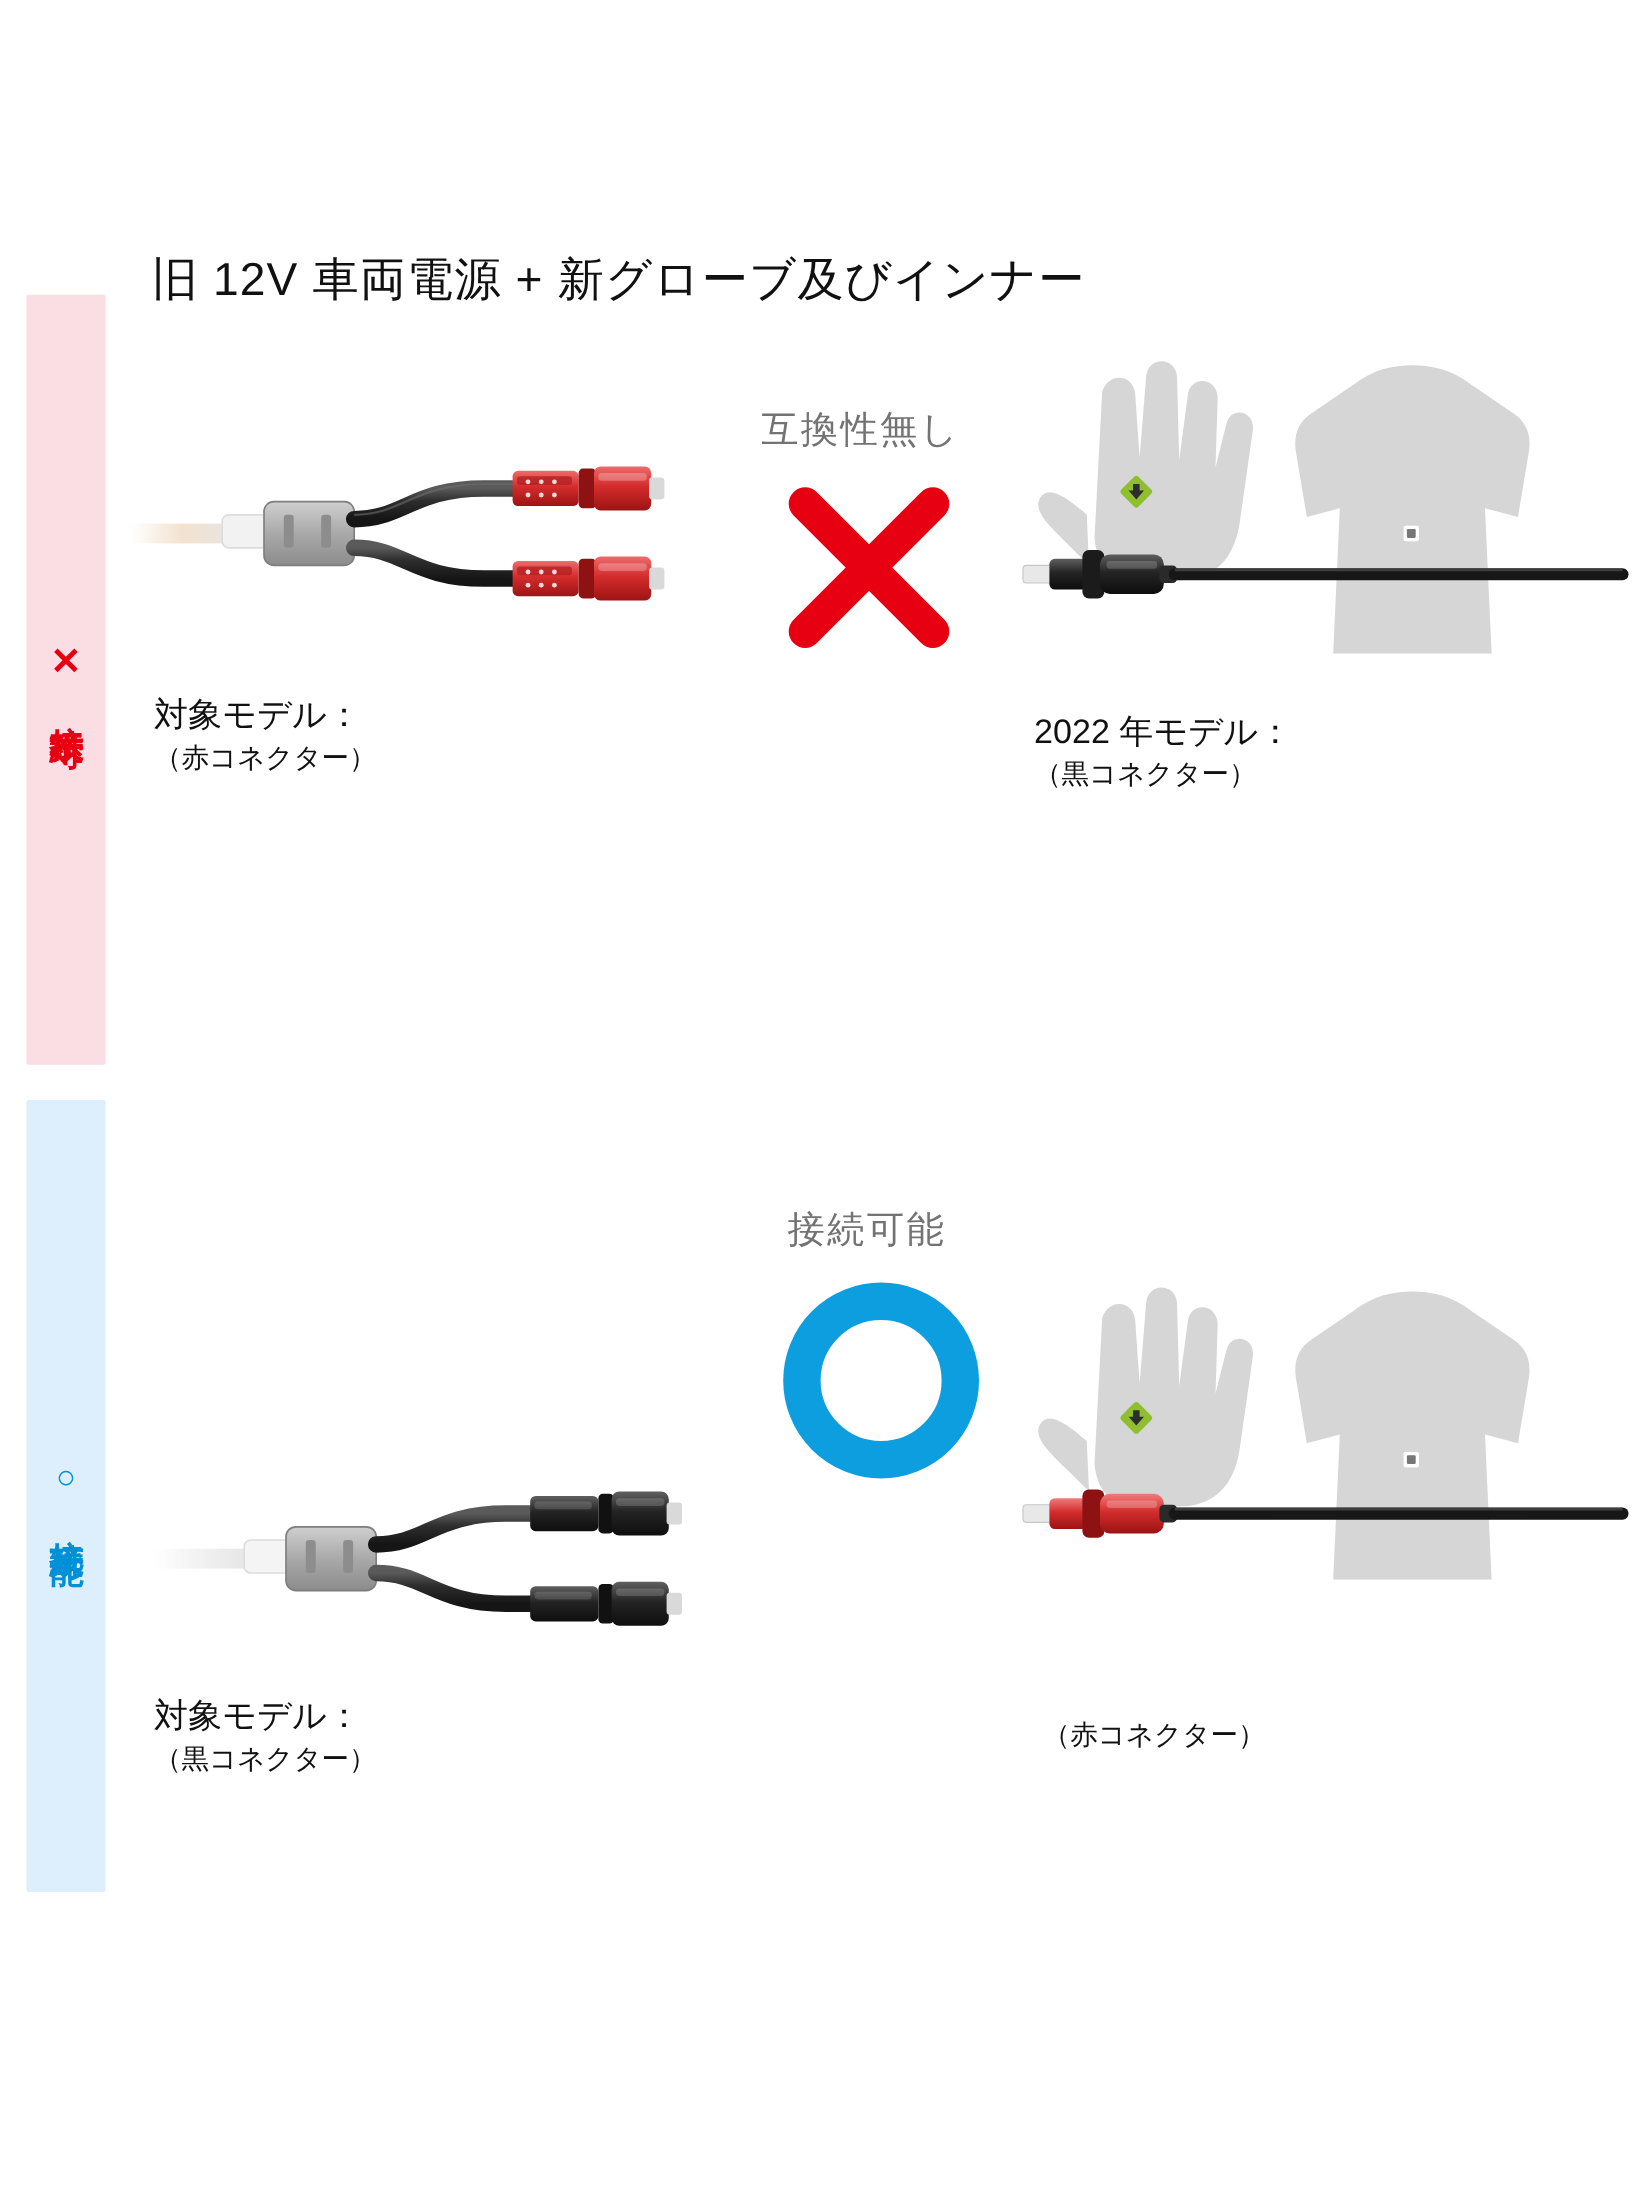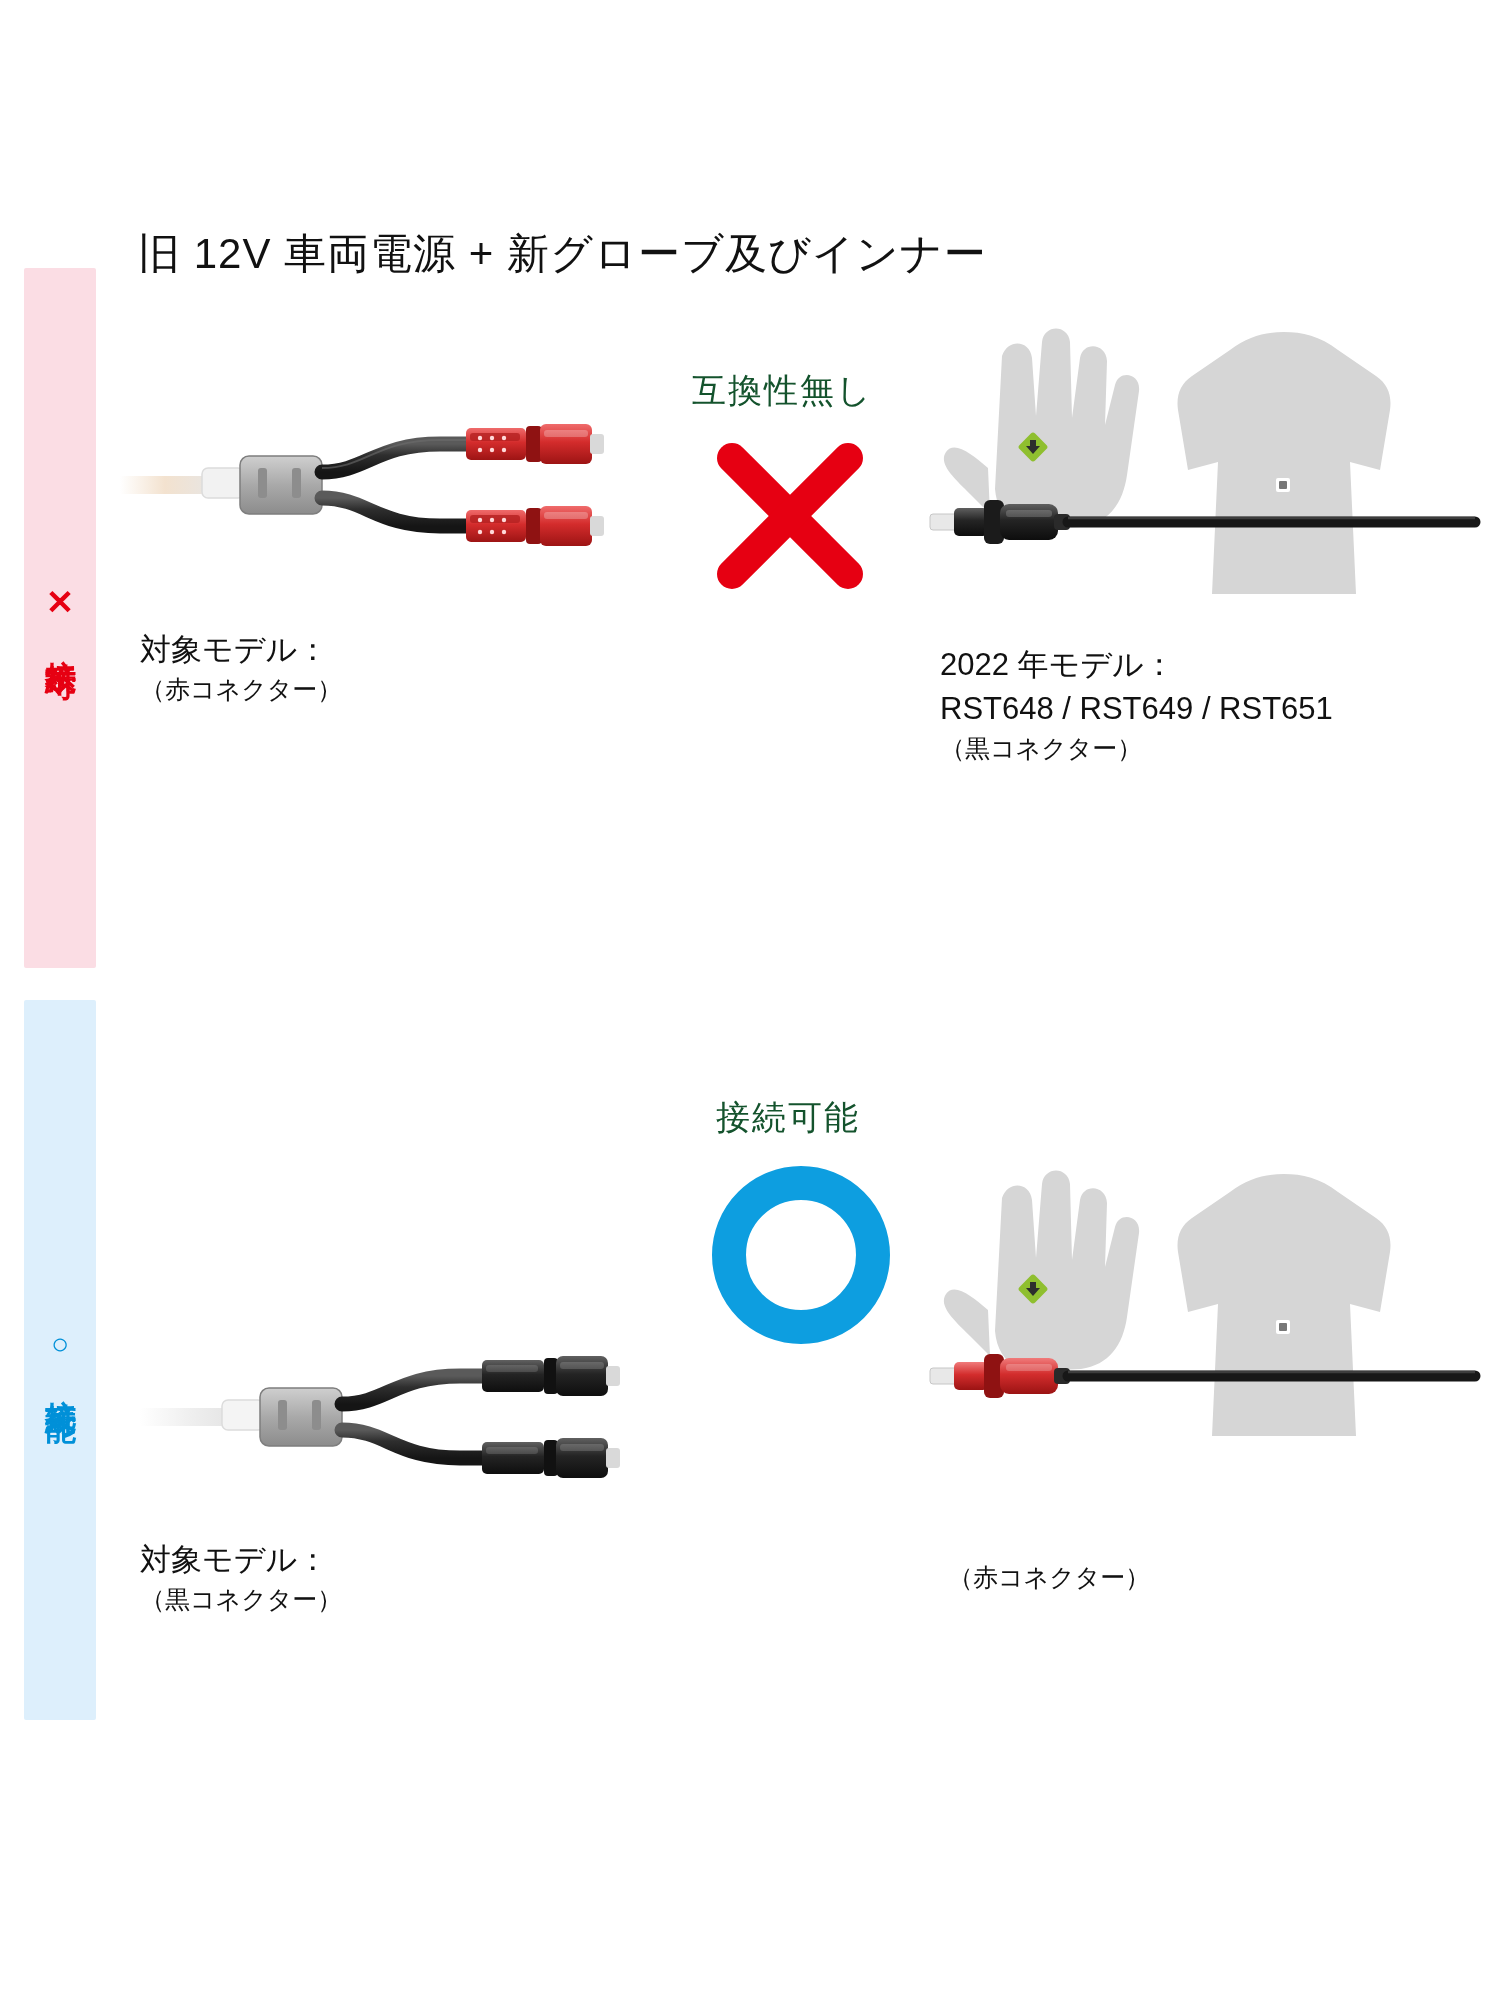--- a/index.html
+++ b/index.html
@@ -81,21 +81,21 @@
     white-space: nowrap;
     text-align: right;
   }
   #heading-incompatible { top: -42px; }
   #heading-compatible   { top: -42px; }
 
   
   .center-note {
     position: absolute;
     font-size: 34px;
-    color: #14532d;
+    color: #737373;
     letter-spacing: 2px;
     white-space: nowrap;
   }
   #note-incompatible { left: 692px; top: 100px; }
   #note-compatible   { left: 716px; top: 95px; }
 
   
   #symbol-x {
     position: absolute;
     left: 710px;
@@ -271,21 +271,20 @@
       </svg>
     </div>
 
     <div class="caption" id="caption-power-old">
       <span class="line">対象モデル：</span>
       <span class="line small">（赤コネクター）</span>
     </div>
 
     <div class="caption" id="caption-gear-new">
       <span class="line">2022 年モデル：</span>
-      <span class="line">RST648 / RST649 / RST651</span>
       <span class="line small">（黒コネクター）</span>
     </div>
   </div>
 
   <div class="section" id="section-compatible">
 
     <div class="rail" id="rail-compatible">
       <div class="rail-mark circle">○</div>
       <div class="rail-text pos">接続可能</div>
     </div>

